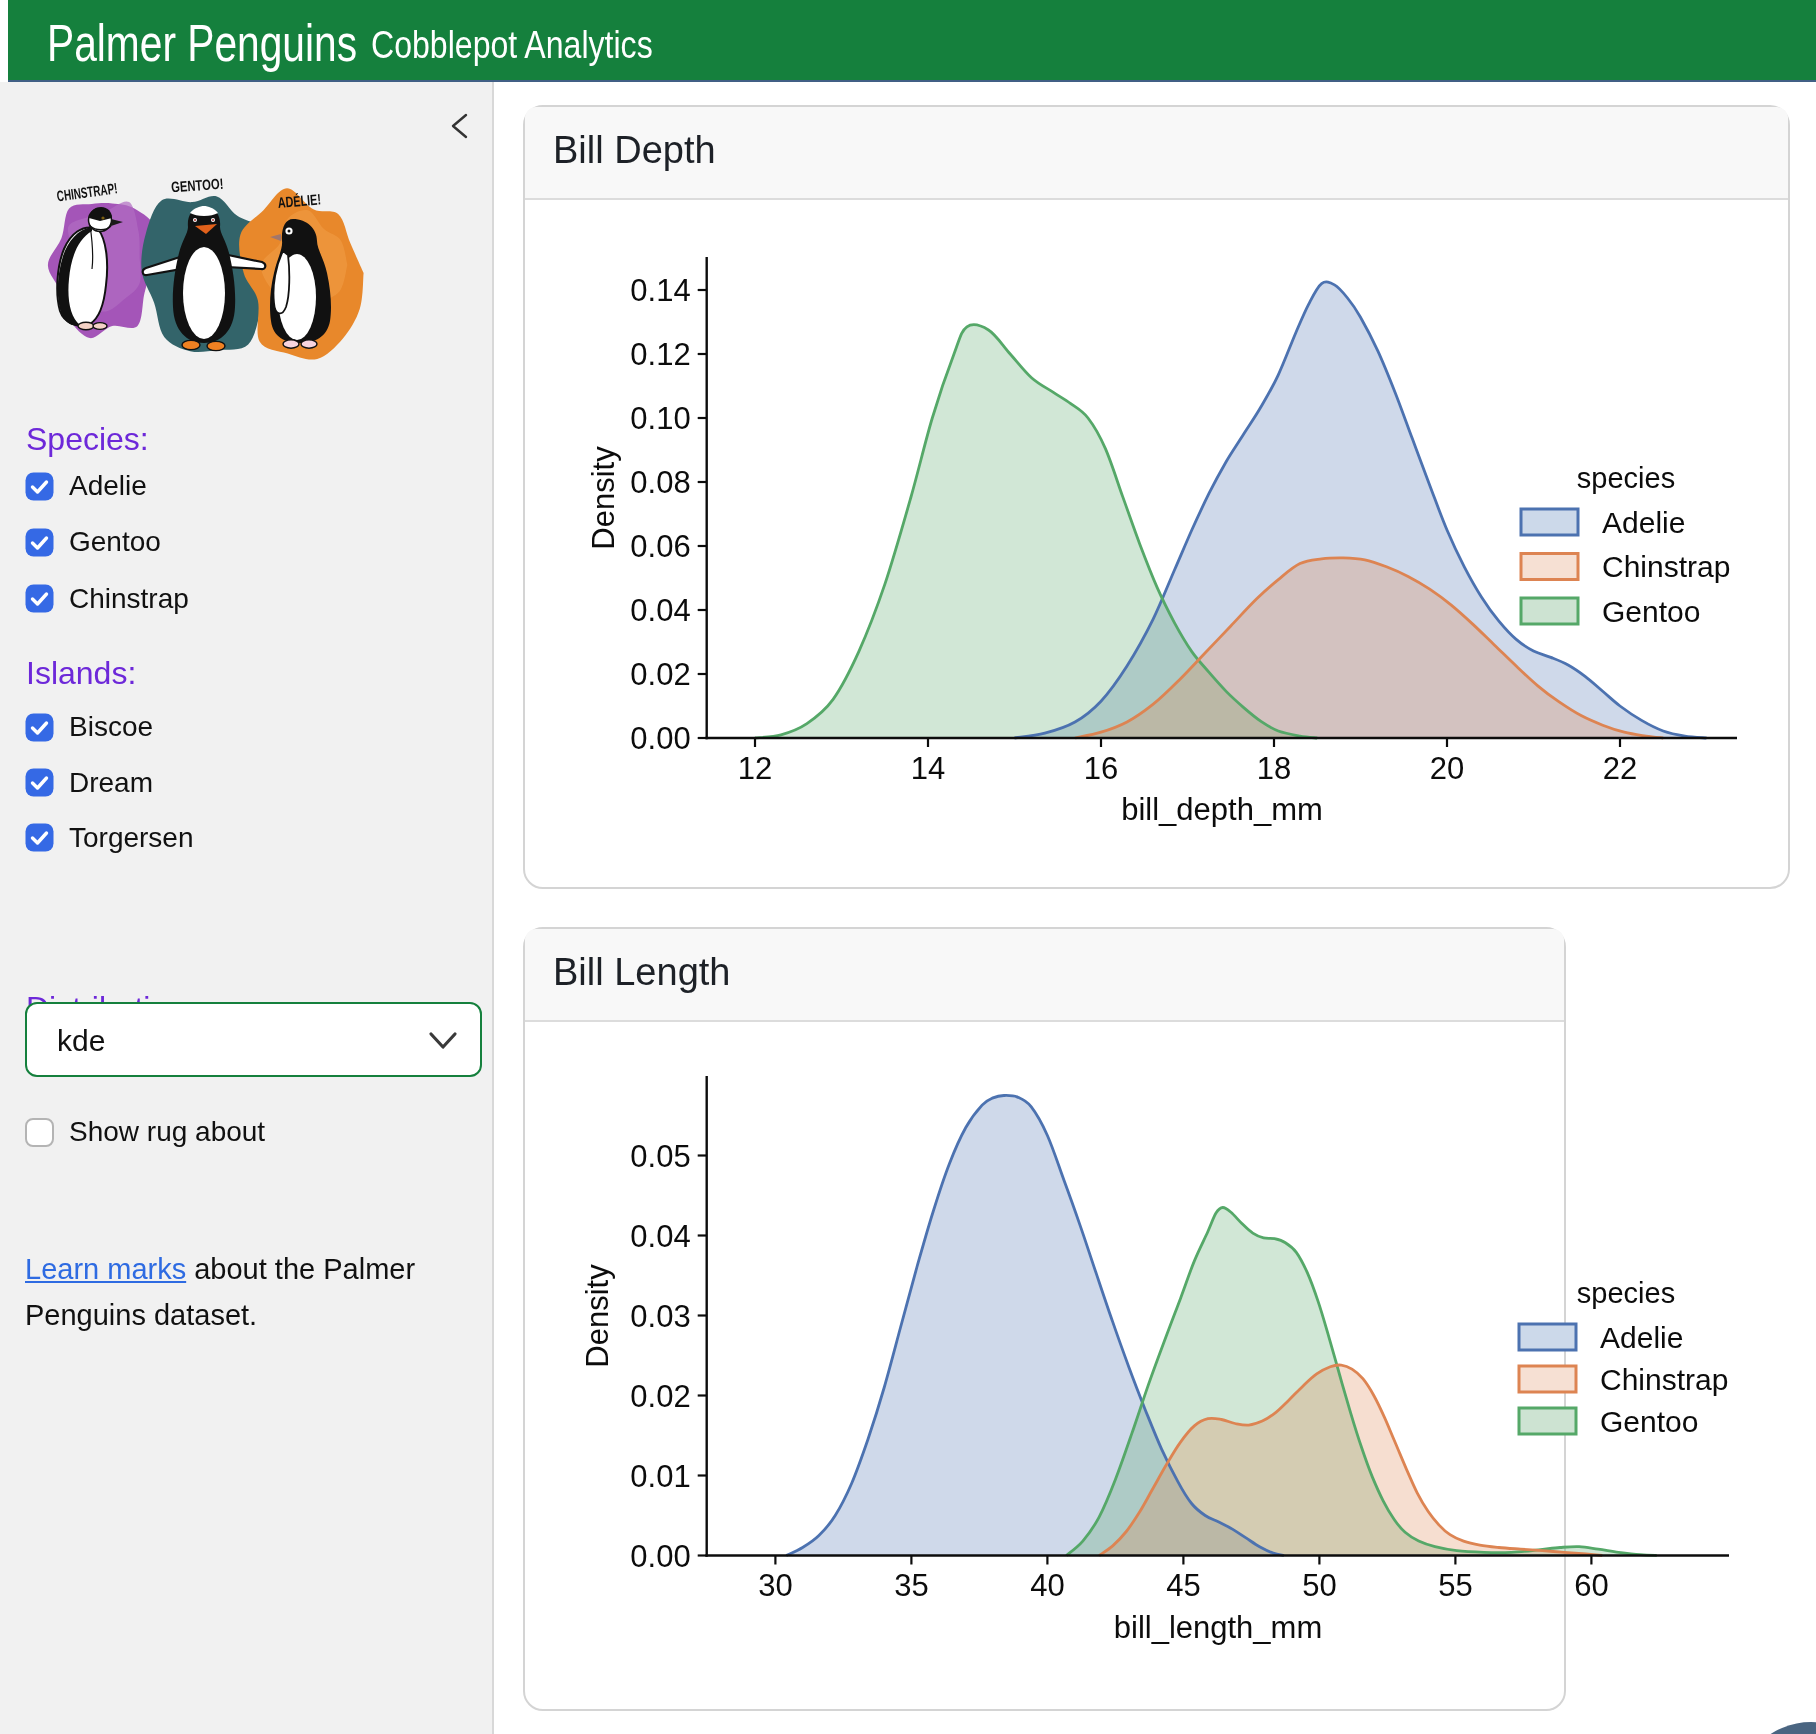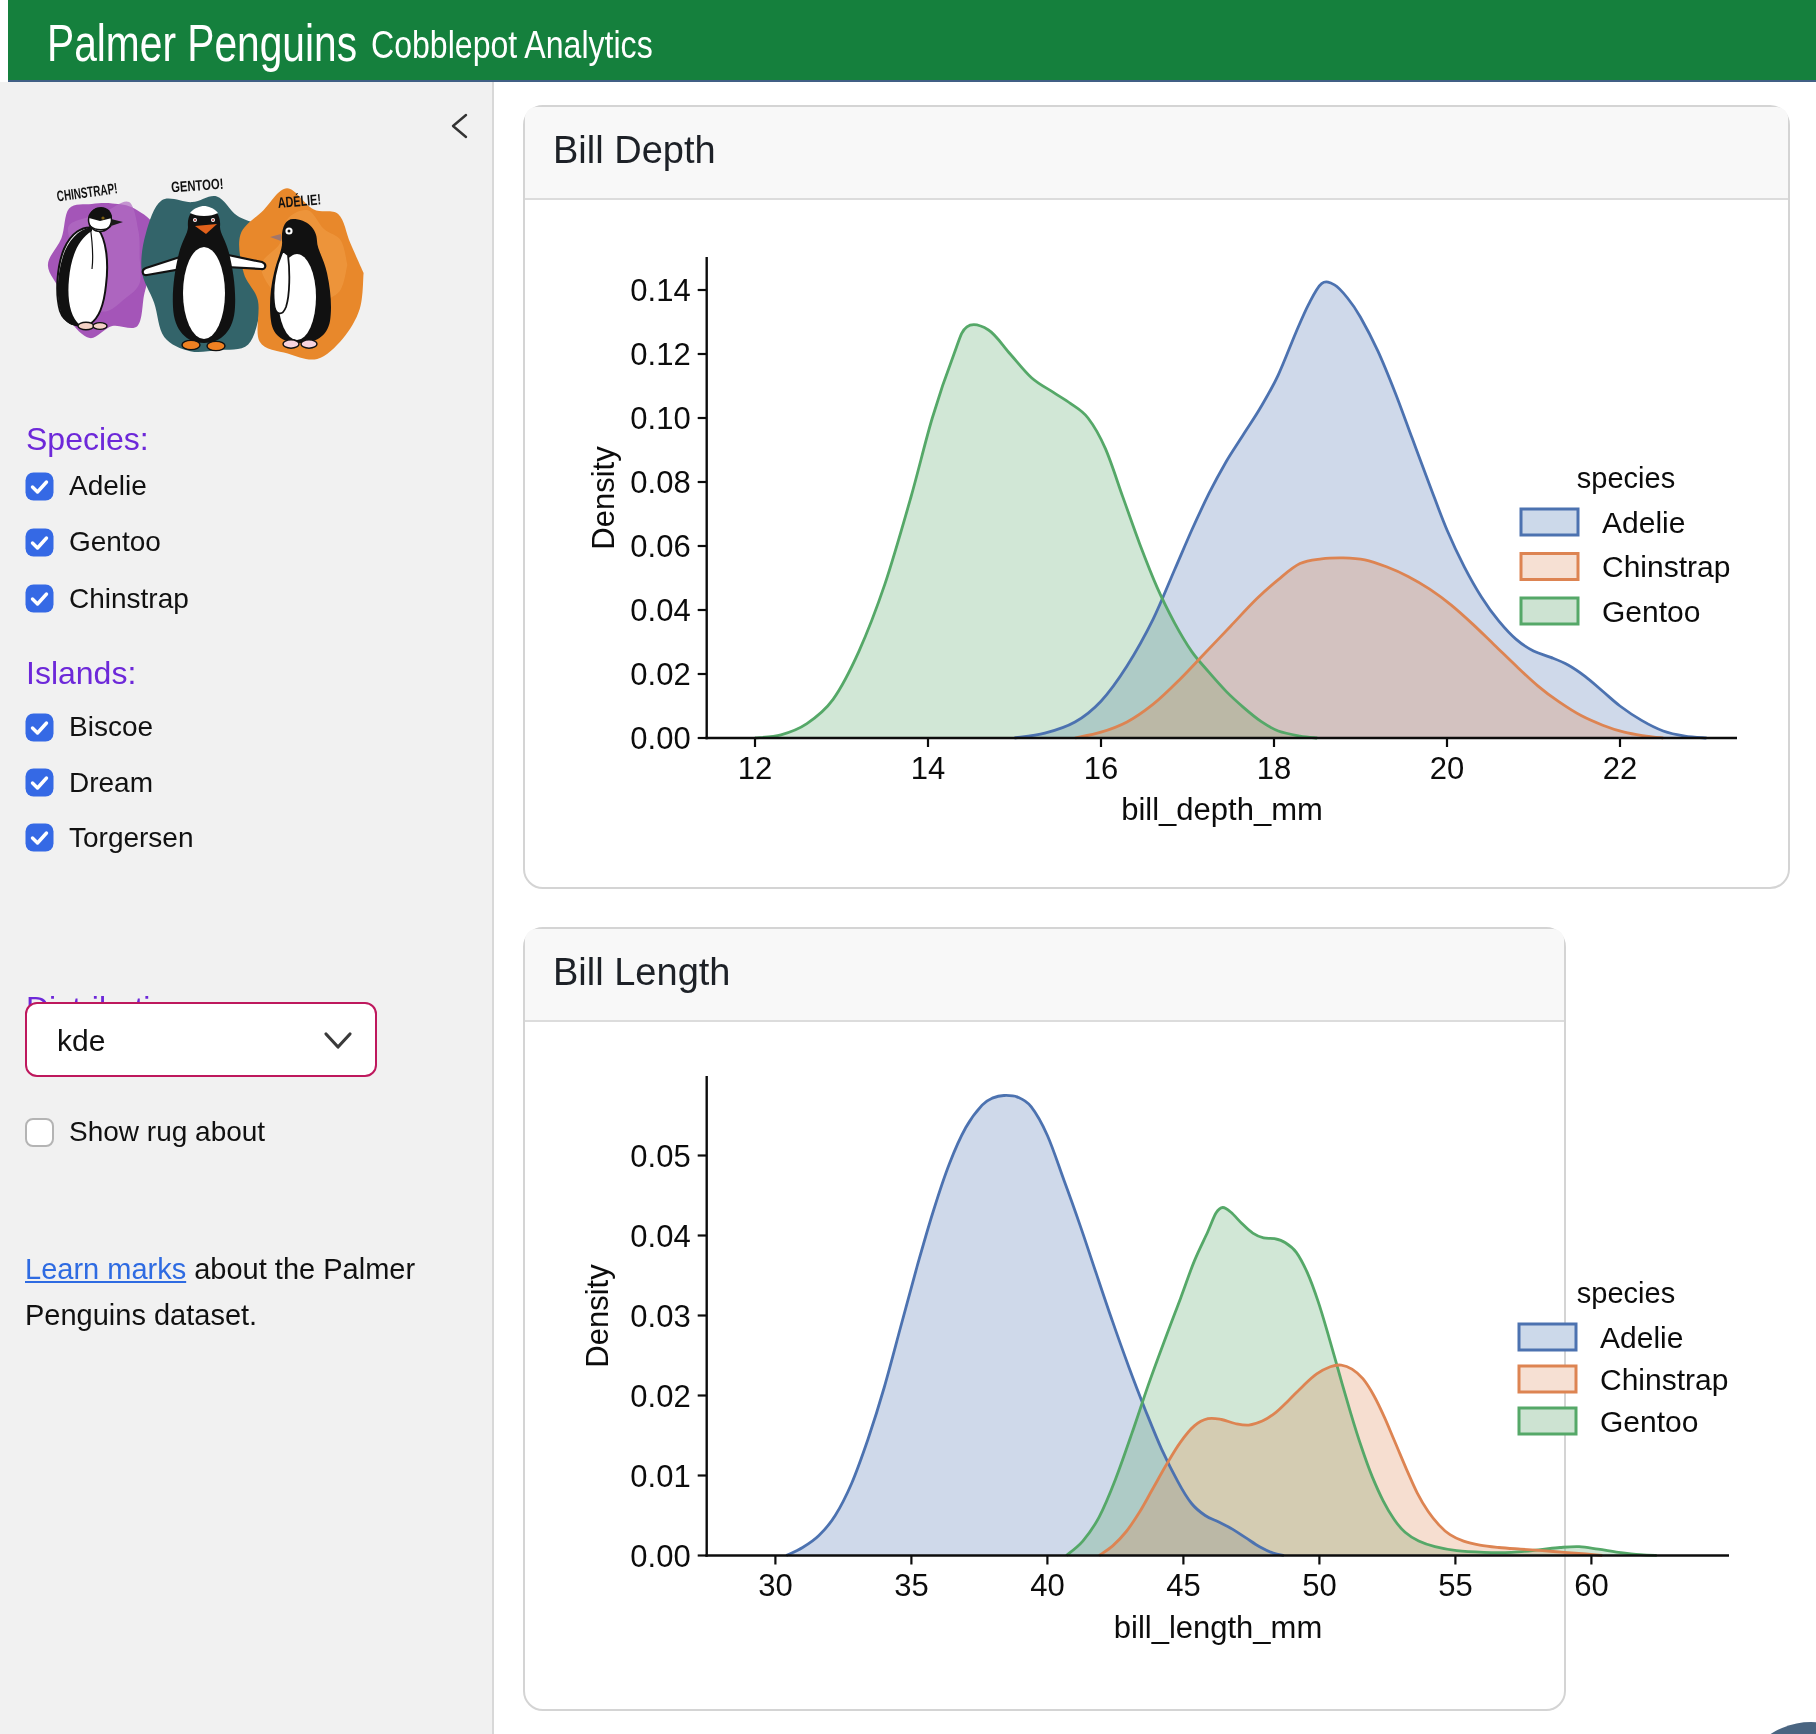--- a/index.html
+++ b/index.html
@@ -7,21 +7,21 @@
 #navbar { position:absolute; left:8px; top:0; width:1816px; height:82px; background:#15803d; border-bottom:2px solid #415f85; }
 #navtitle { position:absolute; left:39px; top:13px; color:#fff; font-size:52px; transform:scaleX(0.783); transform-origin:0 0; white-space:nowrap; }
 #navsub { position:absolute; left:363px; top:24px; color:#fff; font-size:38px; transform:scaleX(0.844); transform-origin:0 0; white-space:nowrap; }
 #sidebar { position:absolute; left:0; top:82px; width:494px; height:1652px; background:#f1f1f1; border-right:2px solid #d8d8d8; }
 #main { position:absolute; left:494px; top:82px; width:1322px; height:1652px; background:#fff; }
 .card { position:absolute; background:#fff; border:2px solid #d4d4d4; border-radius:20px; }
 .cardhead { position:absolute; left:0; top:0; width:100%; height:93px; background:#f8f8f8; border-bottom:2px solid #dcdcdc; border-radius:11px 11px 0 0; }
 .cardtitle { position:absolute; left:28px; top:22px; font-size:38px; color:#1d2127; }
 .slabel { position:absolute; font-size:32px; color:#6d28d9; }
 .cblab { position:absolute; font-size:28px; color:#111; }
-#select { position:absolute; left:25px; top:920px; width:352px; height:75px; background:#fff; border:2px solid #be185d; border-radius:12px; }
+#select { position:absolute; left:25px; top:920px; width:457px; height:75px; background:#fff; border:2px solid #15803d; border-radius:12px; }
 #learn { position:absolute; left:25px; top:1164px; width:430px; font-size:29px; line-height:46px; color:#111; }
 #learn a { color:#2e6be2; text-decoration:underline; }
 #corner { position:absolute; left:1737px; top:1722px; width:148px; height:148px; border-radius:74px; background:#4a6581; }
 </style></head>
 <body>
 <div id="page">
 <div id="navbar">
   <div id="navtitle">Palmer Penguins</div>
   <div id="navsub">Cobblepot Analytics</div>
 </div>

